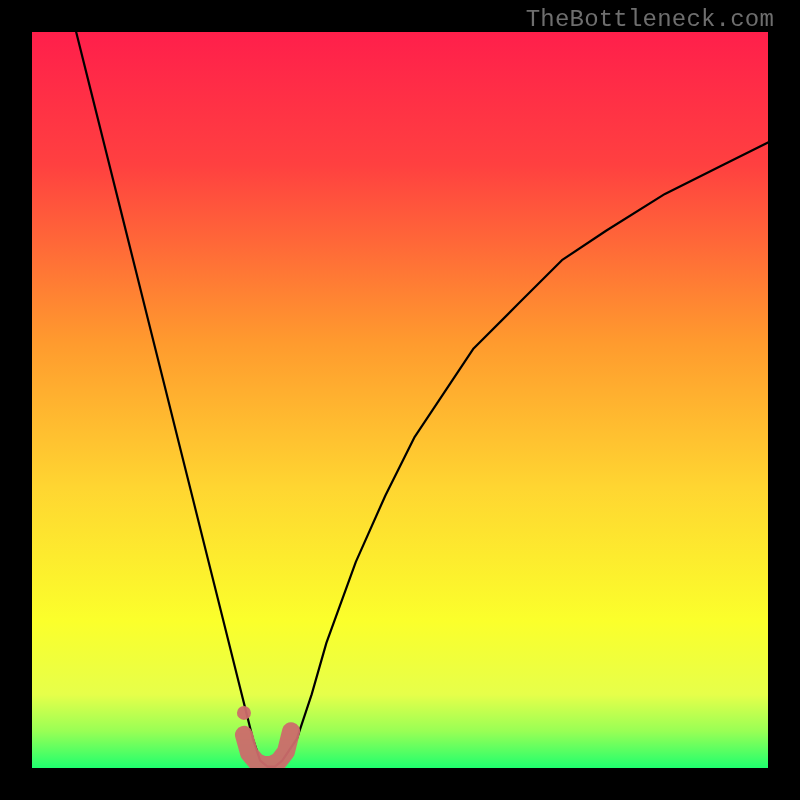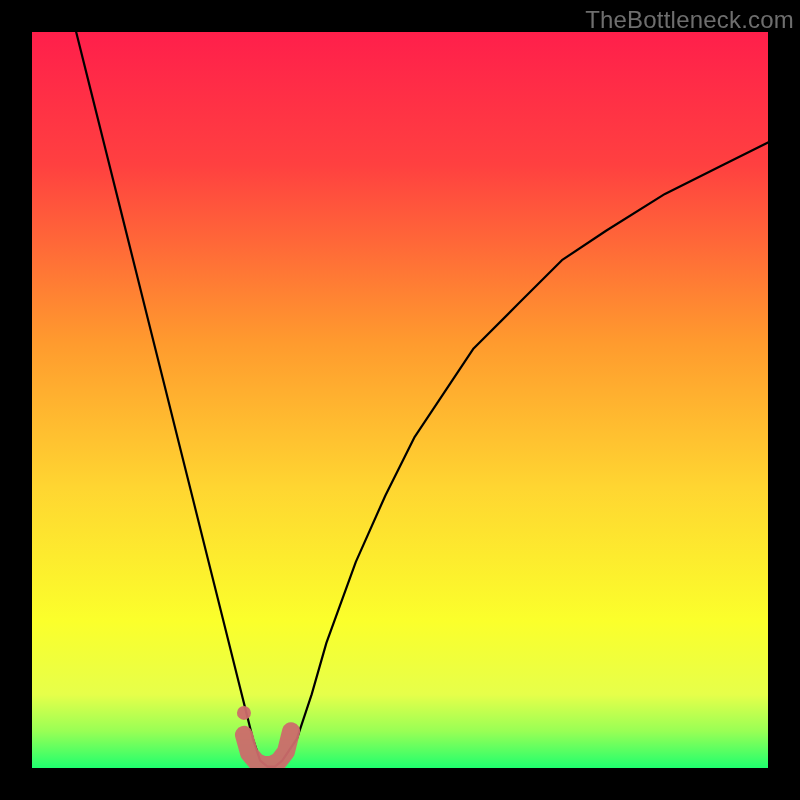--- a/index.html
+++ b/index.html
@@ -21,22 +21,22 @@
   .plot {
     position: absolute;
     left: 0;
     top: 0;
     width: 736px;
     height: 736px;
   }
   .watermark {
     position: absolute;
     top: 6px;
-    right: 6px;
-    font-family: Liberation Sans, sans-serif;
+    right: 26px;
+    font-family: Liberation Mono, monospace;
     font-size: 24px;
     font-weight: 500;
     color: #6e6e6e;
     letter-spacing: 0.2px;
     user-select: none;
   }
 </style>
 </head>
 <body>
 

